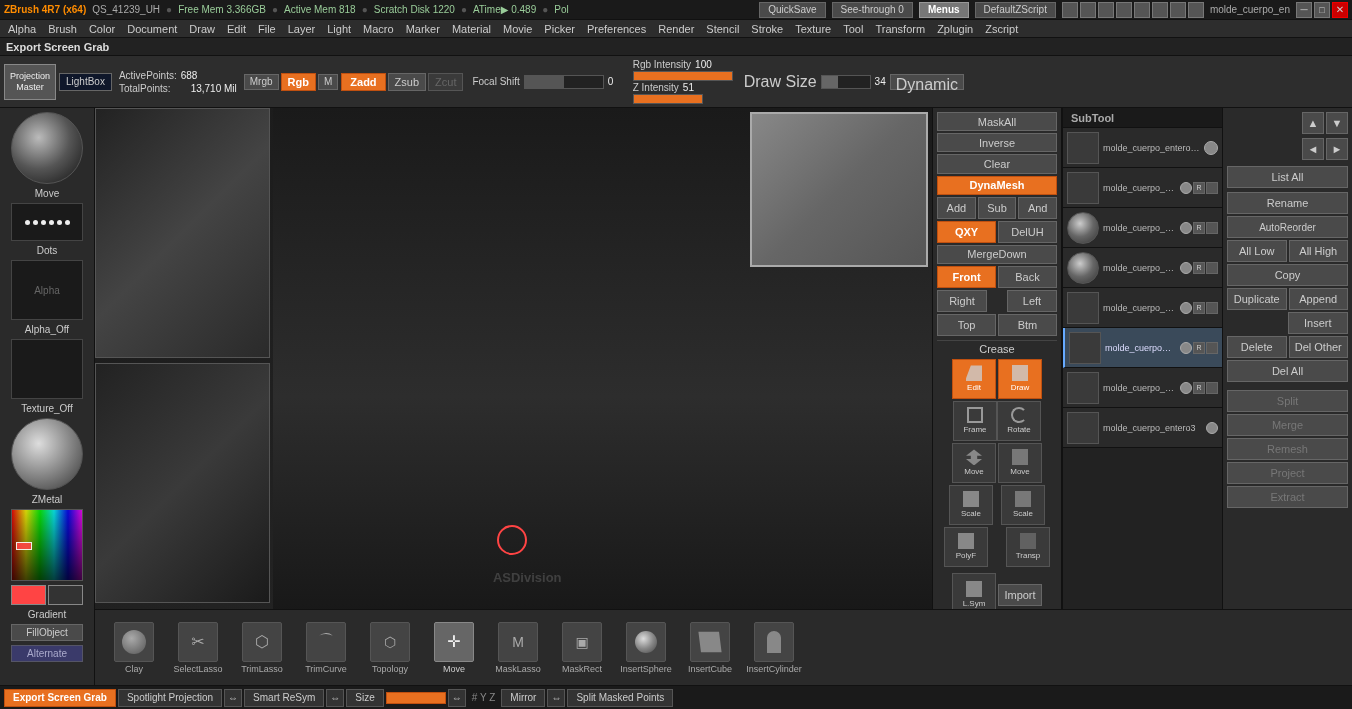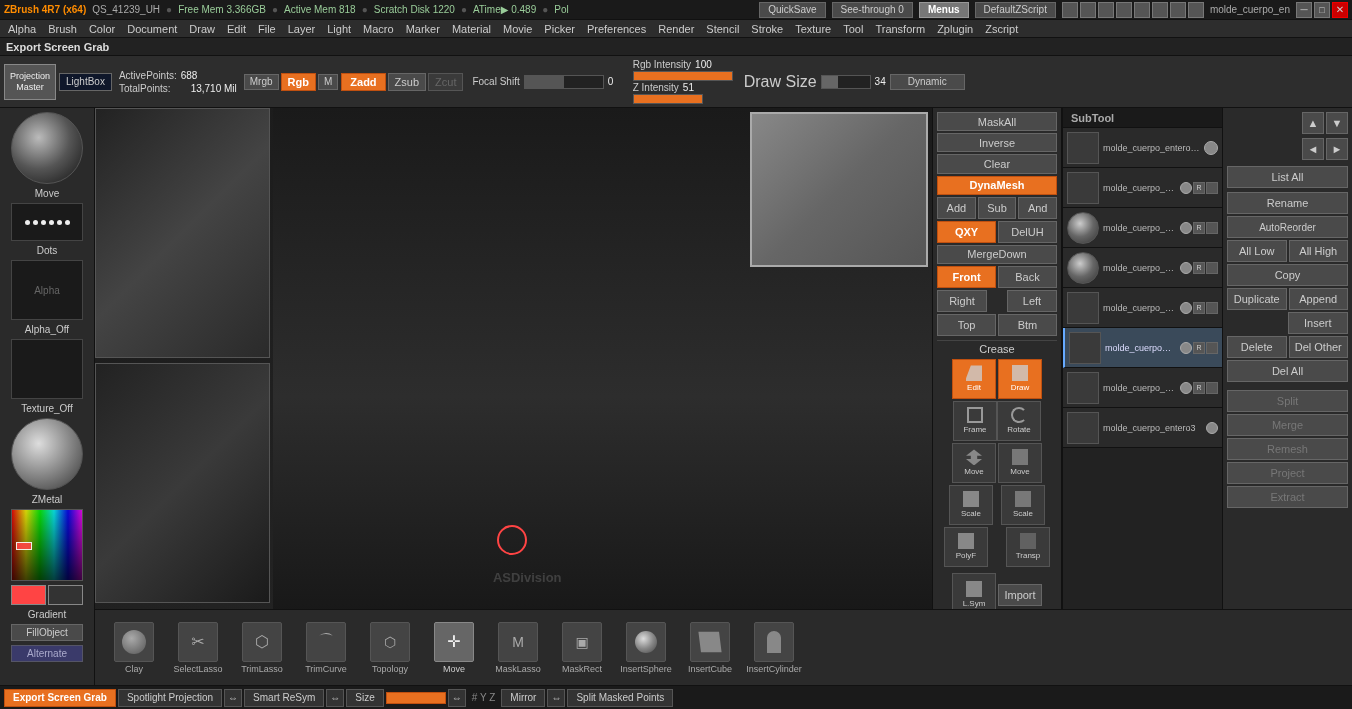--- a/index.html
+++ b/index.html
@@ -123,21 +123,21 @@
       </div>
       <div style="width:70px; height:10px; background:#e87020; border:1px solid #555; cursor:pointer;"></div>
     </div>
 
     <div style="display:flex; align-items:center; gap:4px; flex-shrink:0; margin-left:8px;">
       <span style="font-size:16px; color:#ccc;">Draw Size</span>
       <div style="width:50px; height:14px; background:#222; border:1px solid #555; cursor:pointer; position:relative;">
         <div style="width:35%; height:100%; background:#666;"></div>
       </div>
       <span style="color:#eee; font-size:10px;">34</span>
-      <button style="background:#4a4a4a; border:1px solid #666; color:#ccc; padding:1px 17px; font-size:10px; cursor:pointer; height:16px;text-align:center;">Dynamic</button>
+      <button style="background:#4a4a4a; border:1px solid #666; color:#ccc; padding:1px 5px; font-size:16px; cursor:pointer; height:16px;text-align:center;">Dynamic</button>
     </div>
   </div>
 
   <div style="display:flex; width:100%; height:calc(709px - 20px - 18px - 18px - 52px - 24px); position:relative;">
 
     <div style="width:95px; background:#2a2a2a; display:flex; flex-direction:column; align-items:center; padding:4px 2px; gap:4px; border-right:1px solid #111; flex-shrink:0; overflow:hidden;">
 
       <div style="width:72px; height:72px; background:radial-gradient(circle at 38% 35%, #bbb, #555, #111); border-radius:50%; border:1px solid #555; cursor:pointer;"></div>
       <span style="font-size:10px; color:#ccc;">Move</span>
 

